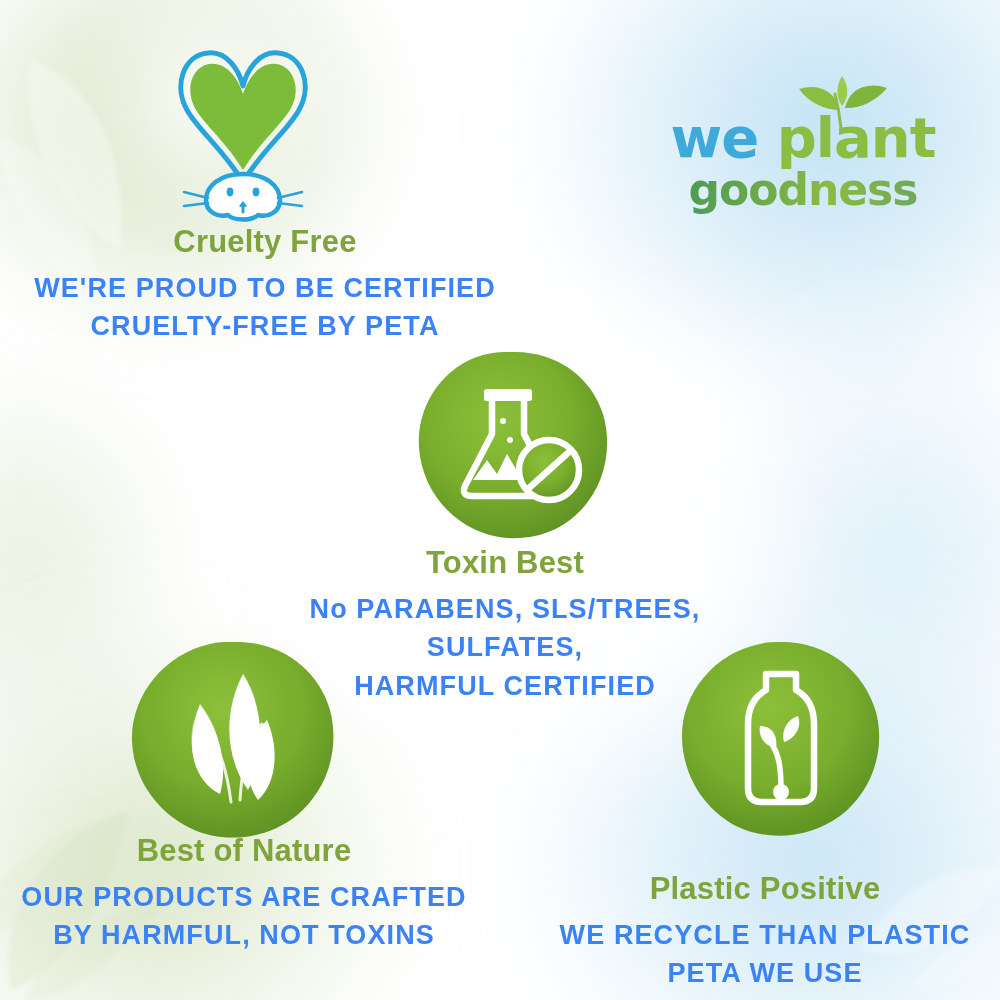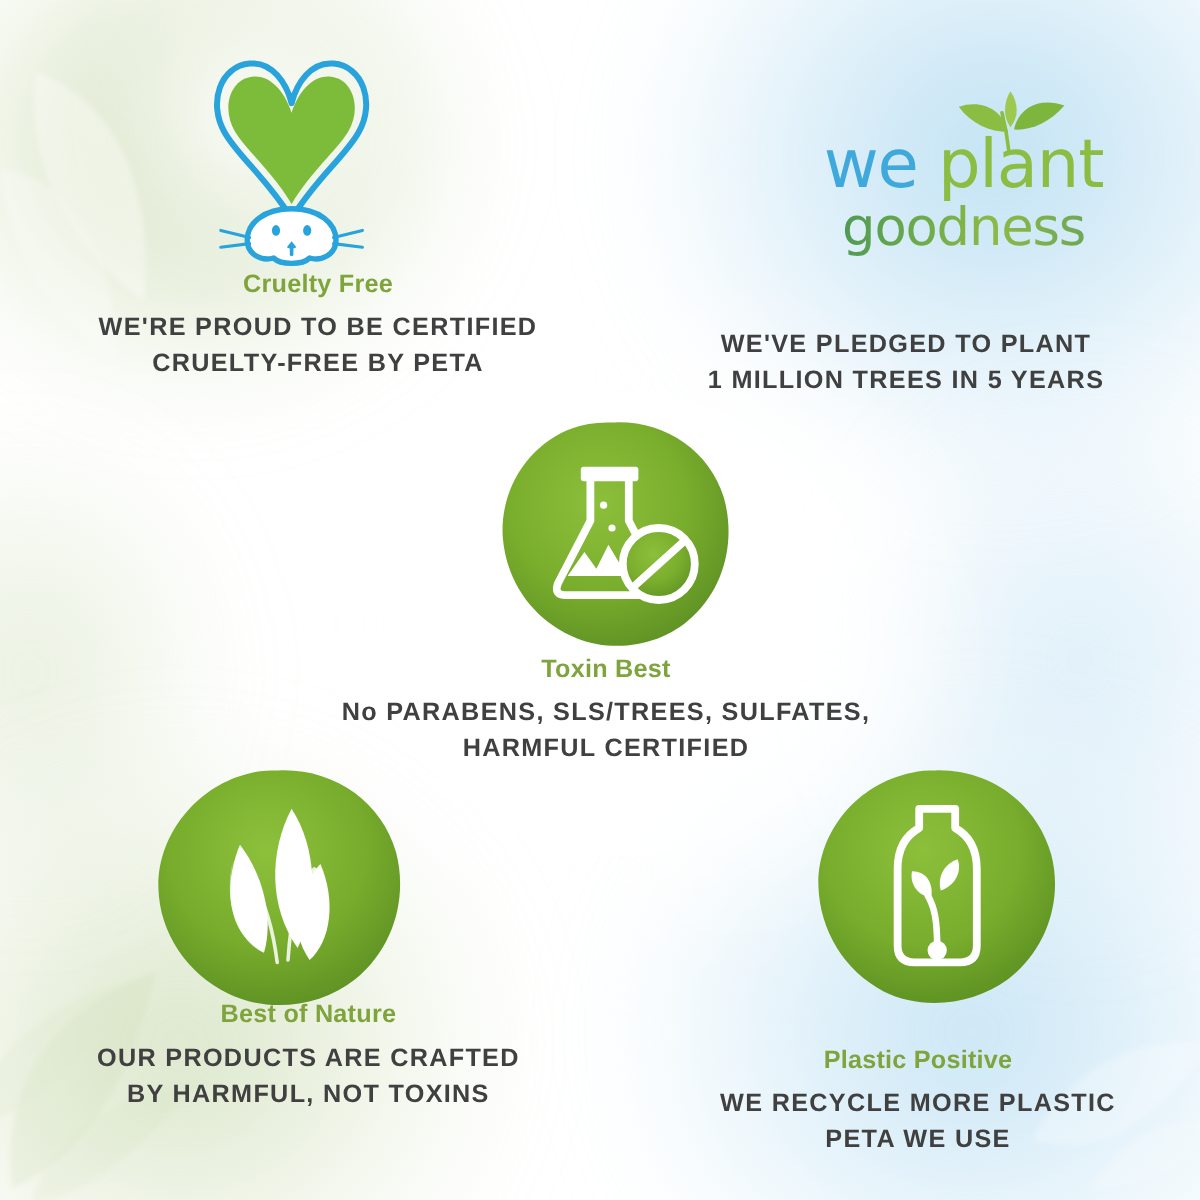--- a/index.html
+++ b/index.html
@@ -79,46 +79,46 @@
     opacity: 0.45;
     filter: blur(2px);
   }
 
   
   .block {
     position: absolute;
     text-align: center;
   }
   .block-title {
-    font-size: 21px;
+    font-size: 31px;
     font-weight: bold;
     color: #7fa43c;
     letter-spacing: 0.2px;
     margin: 0 0 10px 0;
     line-height: 1.1;
     white-space: nowrap;
   }
   .block-sub {
-    font-size: 21px;
+    font-size: 27px;
     font-weight: bold;
-    color: #404040;
+    color: #3b82f6;
     letter-spacing: 1.1px;
     line-height: 1.42;
     margin: 0;
   }
 
   
   #block-cruelty   { left: 20px;  top: 225px;  width: 490px; }
   #block-plant     { left: 520px; top: 272px;  width: 470px; }
   #block-toxin     { left: 260px; top: 546px;  width: 490px; }
-  #block-nature    { left: 32px;  top: 834px;  width: 450px; }
+  #block-nature    { left: 19px;  top: 834px;  width: 450px; }
   #block-plastic   { left: 540px; top: 872px;  width: 450px; }
 
   
-  .icon-holder { position: absolute; }
+  .icon-holder { position: absolute; font-weight: bold; }
   #icon-bunny     { left: 148px; top: 22px;  width: 190px; height: 200px; }
   #icon-weplant   { left: 648px; top: 110px; width: 310px; height: 150px; }
   #icon-toxin     { left: 415px; top: 348px; width: 196px; height: 196px; }
   #icon-nature    { left: 128px; top: 638px; width: 210px; height: 208px; }
   #icon-plastic   { left: 678px; top: 638px; width: 206px; height: 206px; }
 
   .blob-circle { width: 100%; height: 100%; }
 
   
   .wp-wrap {
@@ -246,26 +246,20 @@
         <path d="M46 52 C44 34 42 26 40 18" stroke="#8cbd43" stroke-width="3" fill="none" stroke-linecap="round"></path>
         <path d="M45 34 C30 34 14 27 4 13 C22 7 40 14 45 34 Z" fill="#8cbd43"></path>
         <path d="M50 32 C64 33 80 26 92 12 C72 5 54 13 50 32 Z" fill="#7eb53c"></path>
         <path d="M47 30 C41 22 41 10 47 0 C54 10 54 22 47 30 Z" fill="#9ec94f"></path>
       </svg>
       <div class="wp-line1"><span class="wp-we">we </span><span class="wp-plant">plant</span></div>
       <div class="wp-line2"><span class="wp-goodness">goodness</span></div>
     </div>
   </div>
 
-  <div class="block" id="block-plant">
-    <div class="block-sub">
-      <div>WE'VE PLEDGED TO PLANT</div>
-      <div>1 MILLION TREES IN 5 YEARS</div>
-    </div>
-  </div>
 
   <div class="icon-holder" id="icon-toxin">
     <svg class="blob-circle" viewBox="0 0 196 196">
       <defs>
         <radialGradient id="blobGrad1" cx="42%" cy="36%" r="68%">
           <stop offset="0%" stop-color="#8cc03b"></stop>
           <stop offset="58%" stop-color="#79ad2c"></stop>
           <stop offset="100%" stop-color="#5f9224"></stop>
         </radialGradient>
       </defs>
@@ -344,18 +338,18 @@
       <path d="M103 152 C103 130 101 118 95 108" stroke="#ffffff" stroke-width="5.5" fill="none" stroke-linecap="round"></path>
       <path d="M98 110 C86 108 80 98 82 88 C94 88 100 98 98 110 Z" fill="#ffffff"></path>
       <path d="M106 104 C118 100 124 88 120 78 C108 82 103 94 106 104 Z" fill="#ffffff"></path>
       <circle cx="103" cy="154" r="8" fill="#ffffff"></circle>
     </svg>
   </div>
 
   <div class="block" id="block-plastic">
     <div class="block-title">Plastic Positive</div>
     <div class="block-sub">
-      <div>WE RECYCLE MORE PLASTIC</div>
+      <div>WE RECYCLE THAN PLASTIC</div>
       <div>PETA WE USE</div>
     </div>
   </div>
 
 </div>
 
 </body></html>

